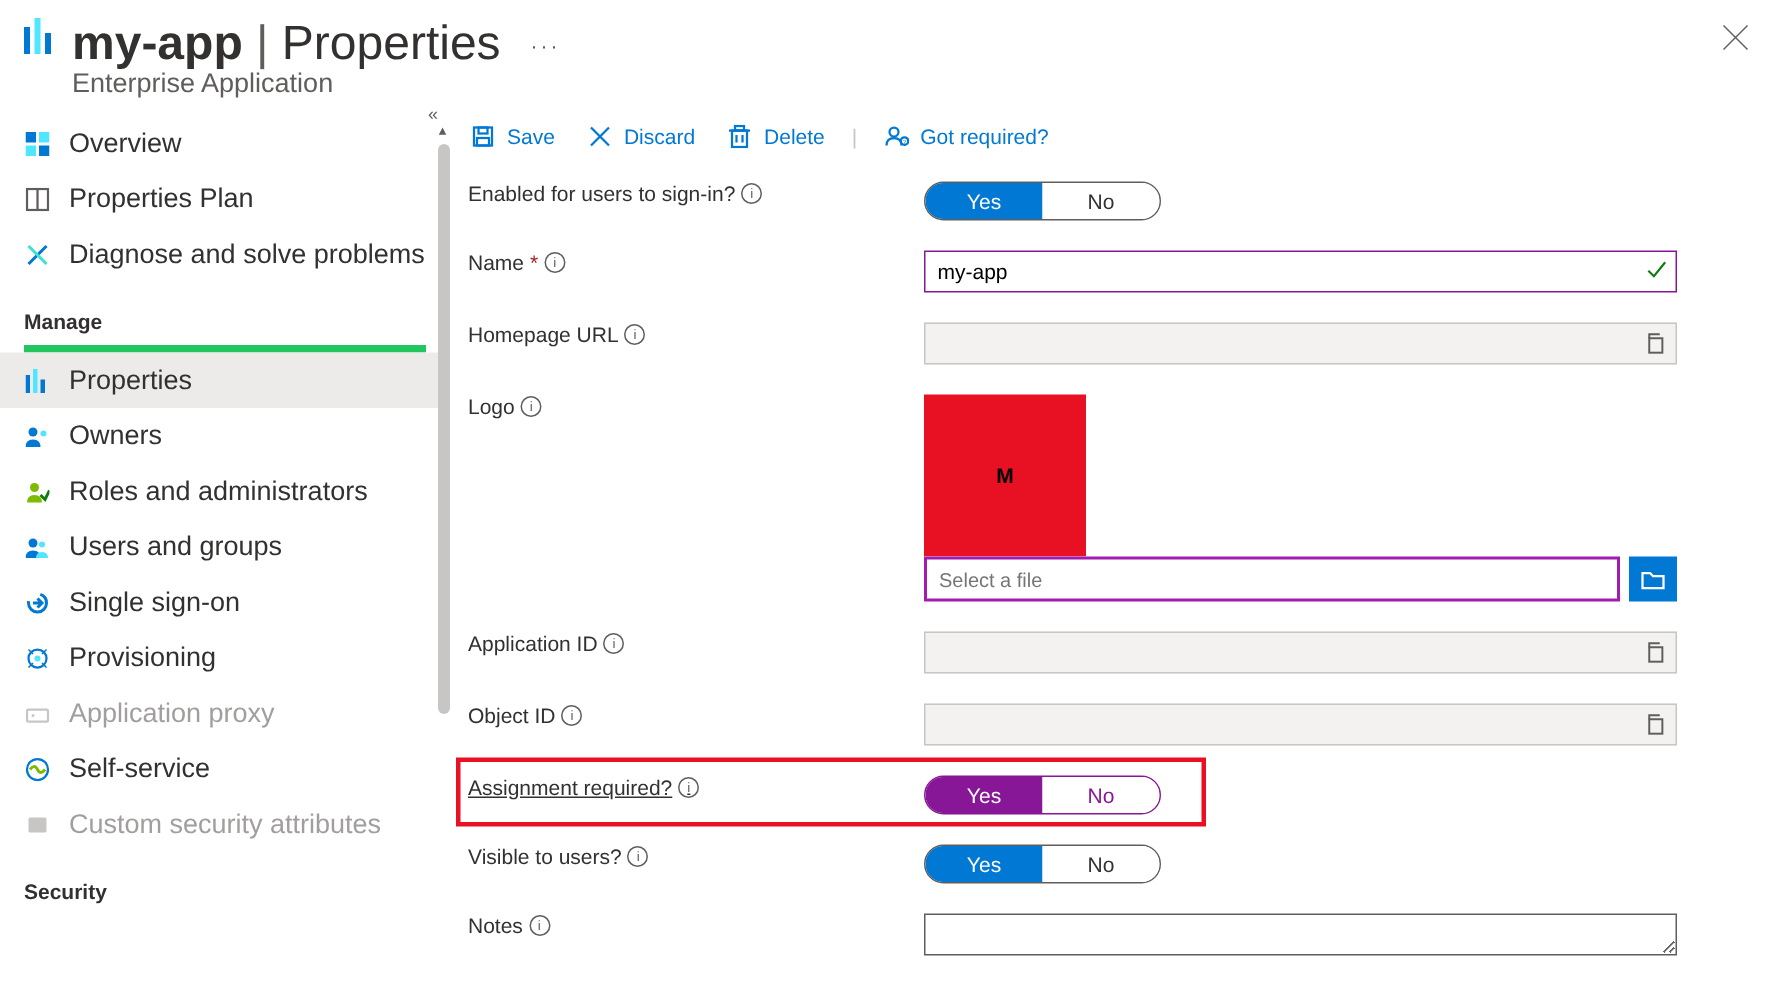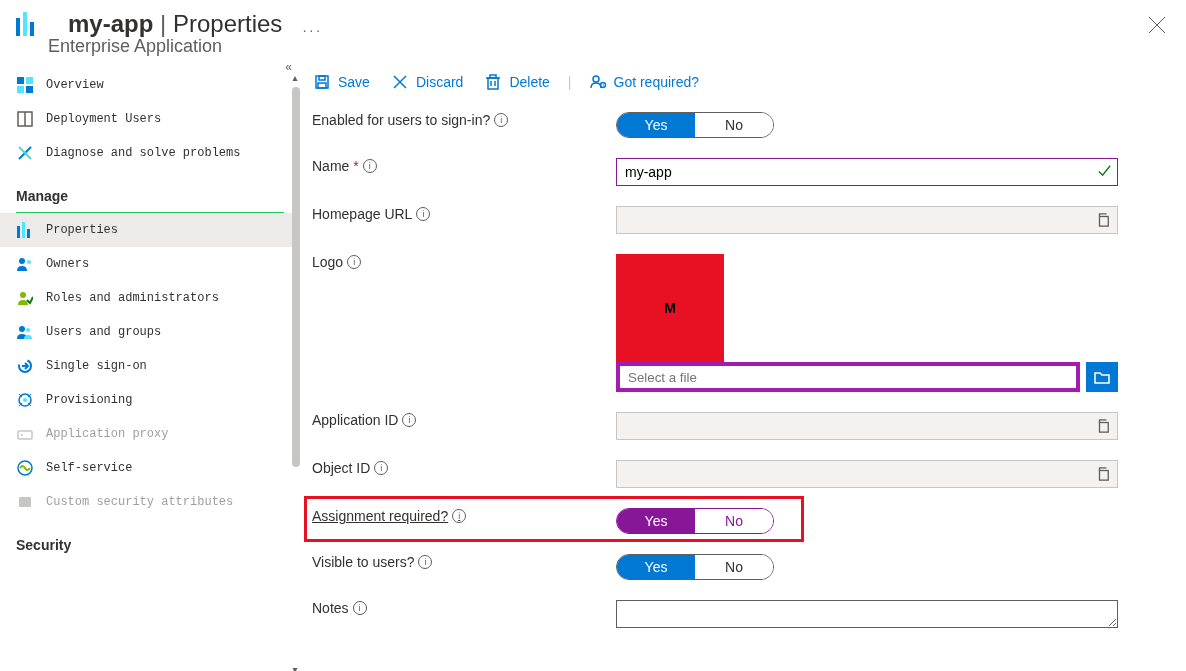--- a/index.html
+++ b/index.html
@@ -2,44 +2,44 @@
 <html><head>
 <meta charset="utf-8">
 <style>
   * { box-sizing: border-box; margin: 0; padding: 0; }
   body { font-family: "Segoe UI", Arial, sans-serif; font-size: 14px; color: #323130; background: #fff; width: 1186px; height: 671px; overflow: hidden; }
   
   
   .header { display: flex; align-items: flex-start; padding: 10px 20px 5px 16px; }
   .header-icon { width: 20px; height: 28px; margin-right: 12px; margin-top: 2px; }
   .header-title-block { flex: 0 0 auto; }
-  .header-title { font-size: 24px; font-weight: 600; color: #323130; margin-left: 20px; }
+  .header-title { font-size: 32px; font-weight: 600; color: #323130; }
   .header-sep { font-weight: 400; color: #605e5c; }
   .header-section { font-weight: 400; }
   .header-sub { font-size: 18px; color: #605e5c; margin-top: -2px; }
   .header-dots { margin-left: 20px; margin-top: 12px; color: #605e5c; cursor: pointer; font-size: 14px; letter-spacing: 2px; }
   .header-close { margin-left: auto; margin-top: 6px; cursor: pointer; }
   .header-close svg { width: 18px; height: 18px; stroke: #605e5c; stroke-width: 1; }
 
   .content { display: flex; height: calc(100% - 55px); }
 
   
   .sidebar { width: 300px; padding: 6px 0; position: relative; }
   .collapse-handle { position: absolute; right: 8px; top: -2px; color: #605e5c; font-size: 12px; cursor: pointer; }
   .scrollbar { position: absolute; right: 0; top: 25px; width: 8px; height: 380px; background: #c8c6c4; border-radius: 4px; }
   .scroll-arrow { position: absolute; right: -2px; width: 14px; height: 14px; color: #605e5c; font-size: 10px; text-align:center; }
   .scroll-arrow.up { top: 10px; }
   .scroll-arrow.down { bottom: 0px; }
   .nav-item { display: flex; align-items: center; padding: 8px 16px; cursor: pointer; }
   .nav-item.active { background: #edebe9; }
   .nav-item.disabled { color: #a19f9d; cursor: default; }
   .nav-icon { width: 18px; height: 18px; flex-shrink: 0; margin-right: 12px; display:flex; align-items:center; justify-content:center; }
-  .nav-label { font-size: 12px; font-family: Liberation Mono, monospace; }
+  .nav-label { font-size: 18px; }
   .nav-heading { padding: 18px 16px 8px 16px; font-weight: 600; font-size: 14px; color: #323130; }
-  .nav-heading.with-border { border-bottom: 1px solid #22c55e; margin: 0 16px; padding-left: 0; padding-right: 0; }
+  .nav-heading.with-border { border-bottom: 5px solid #22c55e; margin: 0 16px; padding-left: 0; padding-right: 0; }
 
   
   .main { flex: 1; padding: 0 20px 0 6px; overflow: hidden; }
   .toolbar { display: flex; align-items: center; padding: 8px 0; gap: 6px; }
   .toolbar-btn { display: flex; align-items: flex-end; padding: 4px 8px; color: #0078d4; cursor: pointer; font-size: 14px; }
   .toolbar-btn .t-icon { width: 16px; height: 16px; margin-right: 8px; display:flex; align-items:center; justify-content:center; }
   .toolbar-sep { color: #c8c6c4; margin: 0 4px; }
 
   .form-row { display: flex; align-items: flex-start; padding: 10px 0; }
   .form-label { width: 310px; display: flex; align-items: center; gap: 4px; padding-left: 6px; }
@@ -61,21 +61,21 @@
   .check-icon { position: absolute; right: 6px; top: 50%; transform: translateY(-50%); color: #107c10; }
 
   
   .copy-field { display: flex; width: 100%; height: 28px; background: #f3f2f1; border: 1px solid #c8c6c4; }
   .copy-field input { flex: 1; border: none; background: transparent; padding: 0 8px; font-family:inherit; }
   .copy-btn { width: 28px; display: flex; align-items: center; justify-content: center; cursor: pointer; }
 
   
   .logo-box { width: 108px; height: 108px; background: #e81123; display: flex; align-items: center; justify-content: center; font-weight: 700; color: #000; font-size: 14px; }
   .file-row { display: flex; margin-top: 0; }
-  .file-input { flex: 1; max-width: 470px; height: 30px; border: 4px solid #a21caf; padding: 0 8px; font-family:inherit; color: #605e5c; }
+  .file-input { flex: 1; max-width: 470px; height: 30px; border: 2px solid #a21caf; padding: 0 8px; font-family:inherit; color: #605e5c; }
   .file-btn { width: 32px; height: 30px; background: #0078d4; display: flex; align-items: center; justify-content: center; cursor: pointer; margin-left: 6px; }
   
   .highlight-box { border: 3px solid #e81123; padding: 6px 4px; position: absolute; }
   
   
   .notes-box { width: 100%; height: 28px; border: 1px solid #605e5c; }
 </style>
 </head>
 <body>
 
@@ -124,21 +124,21 @@
       <span class="nav-label">Overview</span>
     </div>
 
     <div class="nav-item">
       <span class="nav-icon">
         <svg width="16" height="16" viewBox="0 0 16 16" fill="none" stroke="#605e5c" stroke-width="1.5">
             <rect x="1" y="1" width="14" height="14"></rect>
             <line x1="8" y1="1" x2="8" y2="15"></line>
           </svg>
       </span>
-      <span class="nav-label">Deployment Users</span>
+      <span class="nav-label">Properties Plan</span>
     </div>
 
     <div class="nav-item">
       <span class="nav-icon">
         <svg width="16" height="16" viewBox="0 0 16 16">
             <path d="M14 2 L2 14" stroke="#0078d4" stroke-width="2"></path>
             <path d="M2 2 L14 14" stroke="#40e0d0" stroke-width="2"></path>
           </svg>
       </span>
       <span class="nav-label">Diagnose and solve problems</span>

